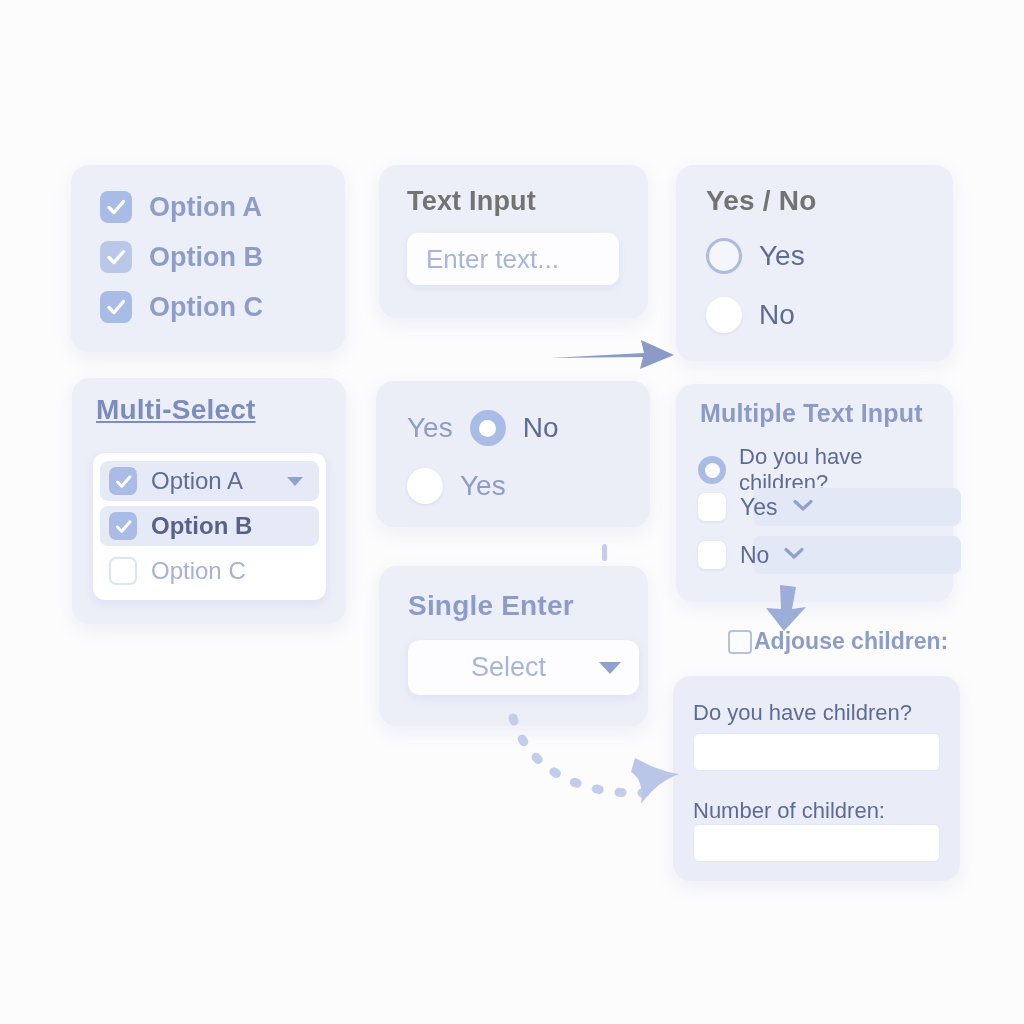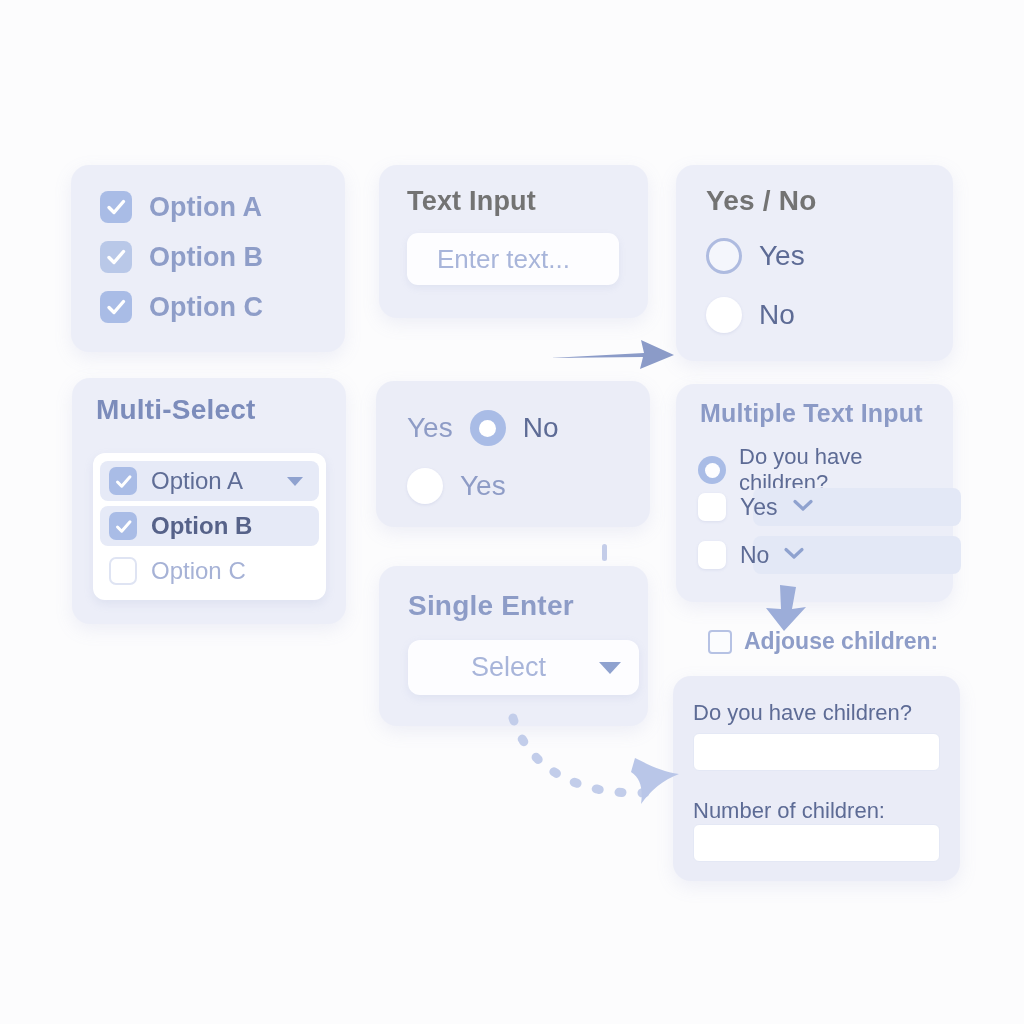--- a/index.html
+++ b/index.html
@@ -38,21 +38,21 @@
   .cb svg{display:block;}
   .cb-label{font-size:27px;font-weight:bold;color:#8e9dc8;}
 
   
   #card-textinput{left:379px;top:165px;width:269px;height:153px;}
   #card-textinput .title{position:absolute;left:28px;top:21px;font-size:27px;}
   .tinput{
     position:absolute;left:28px;top:68px;width:212px;height:52px;
     background:#fdfdff;border-radius:11px;
     box-shadow:0 3px 7px rgba(150,160,205,.14);
-    display:flex;align-items:center;padding-left:30px;box-sizing:border-box;
+    display:flex;align-items:center;padding-left:19px;box-sizing:border-box;
   }
   .tinput span{font-size:26px;color:#a8b5da;}
 
   
   #card-yesno{left:676px;top:165px;width:277px;height:196px;}
   #card-yesno .title{position:absolute;left:30px;top:20px;font-size:28px;}
   .radio-row{position:absolute;display:flex;align-items:center;gap:17px;}
   .radio-ring{
     width:36px;height:36px;border-radius:50%;
     background:#f4f6fc;border:3px solid #aebbe0;box-sizing:border-box;flex:0 0 auto;
@@ -65,21 +65,21 @@
   .radio-donut{
     width:36px;height:36px;border-radius:50%;
     background:#a9bce6;display:flex;align-items:center;justify-content:center;flex:0 0 auto;
   }
   .radio-donut i{display:block;width:17px;height:17px;border-radius:50%;background:#fff;}
   .r-label{font-size:28px;color:#5d6b95;}
   .r-label.light{color:#8e9cc6;}
 
   
   #card-multiselect{left:72px;top:378px;width:274px;height:246px;}
-  #card-multiselect .title{position:absolute;left:24px;top:16px;font-size:28px;color:#7c8cbb;}
+  #card-multiselect .title{position:absolute;left:24px;top:16px;font-size:28px;color:#7c8cbb;text-decoration:underline;}
   .ms-panel{
     position:absolute;left:21px;top:75px;width:233px;height:147px;
     background:#ffffff;border-radius:12px;
     box-shadow:0 4px 10px rgba(150,160,205,.16);
   }
   .ms-row{
     position:absolute;left:7px;width:219px;height:40px;
     display:flex;align-items:center;gap:14px;border-radius:8px;box-sizing:border-box;padding-left:9px;
   }
   .ms-row.sel{background:#e6eaf7;}
@@ -111,21 +111,21 @@
   #card-singleselect .title{position:absolute;left:29px;top:24px;font-size:28px;color:#8d9cc7;}
   .sel-box{
     position:absolute;left:29px;top:74px;width:231px;height:55px;
     background:#fdfdff;border-radius:12px;
     box-shadow:0 3px 8px rgba(150,160,205,.15);
     display:flex;align-items:center;padding:0 16px 0 19px;box-sizing:border-box;justify-content:space-between;
   }
   .sel-box span{font-size:27px;color:#a8b5da;margin-left:44px;}
 
   
-  #adjouse-row{position:absolute;left:708px;top:628px;display:flex;align-items:center;gap:12px;}
+  #adjouse-row{position:absolute;left:728px;top:628px;display:flex;align-items:center;gap:2px;}
   #adjouse-row .sqcb{width:24px;height:24px;border:2px solid #b6c2e4;border-radius:4px;background:#fbfcfe;box-sizing:border-box;flex:0 0 auto;}
   #adjouse-row span{font-size:23px;font-weight:bold;color:#8e9dc8;}
 
   
   #card-children{left:673px;top:676px;width:287px;height:205px;background:#eaecf7;}
   .ch-label{position:absolute;left:20px;font-size:22px;color:#5d6b95;}
   .ch-input{
     position:absolute;left:20px;width:247px;height:38px;
     background:#ffffff;border:1px solid #e4e8f5;border-radius:6px;box-sizing:border-box;
   }

